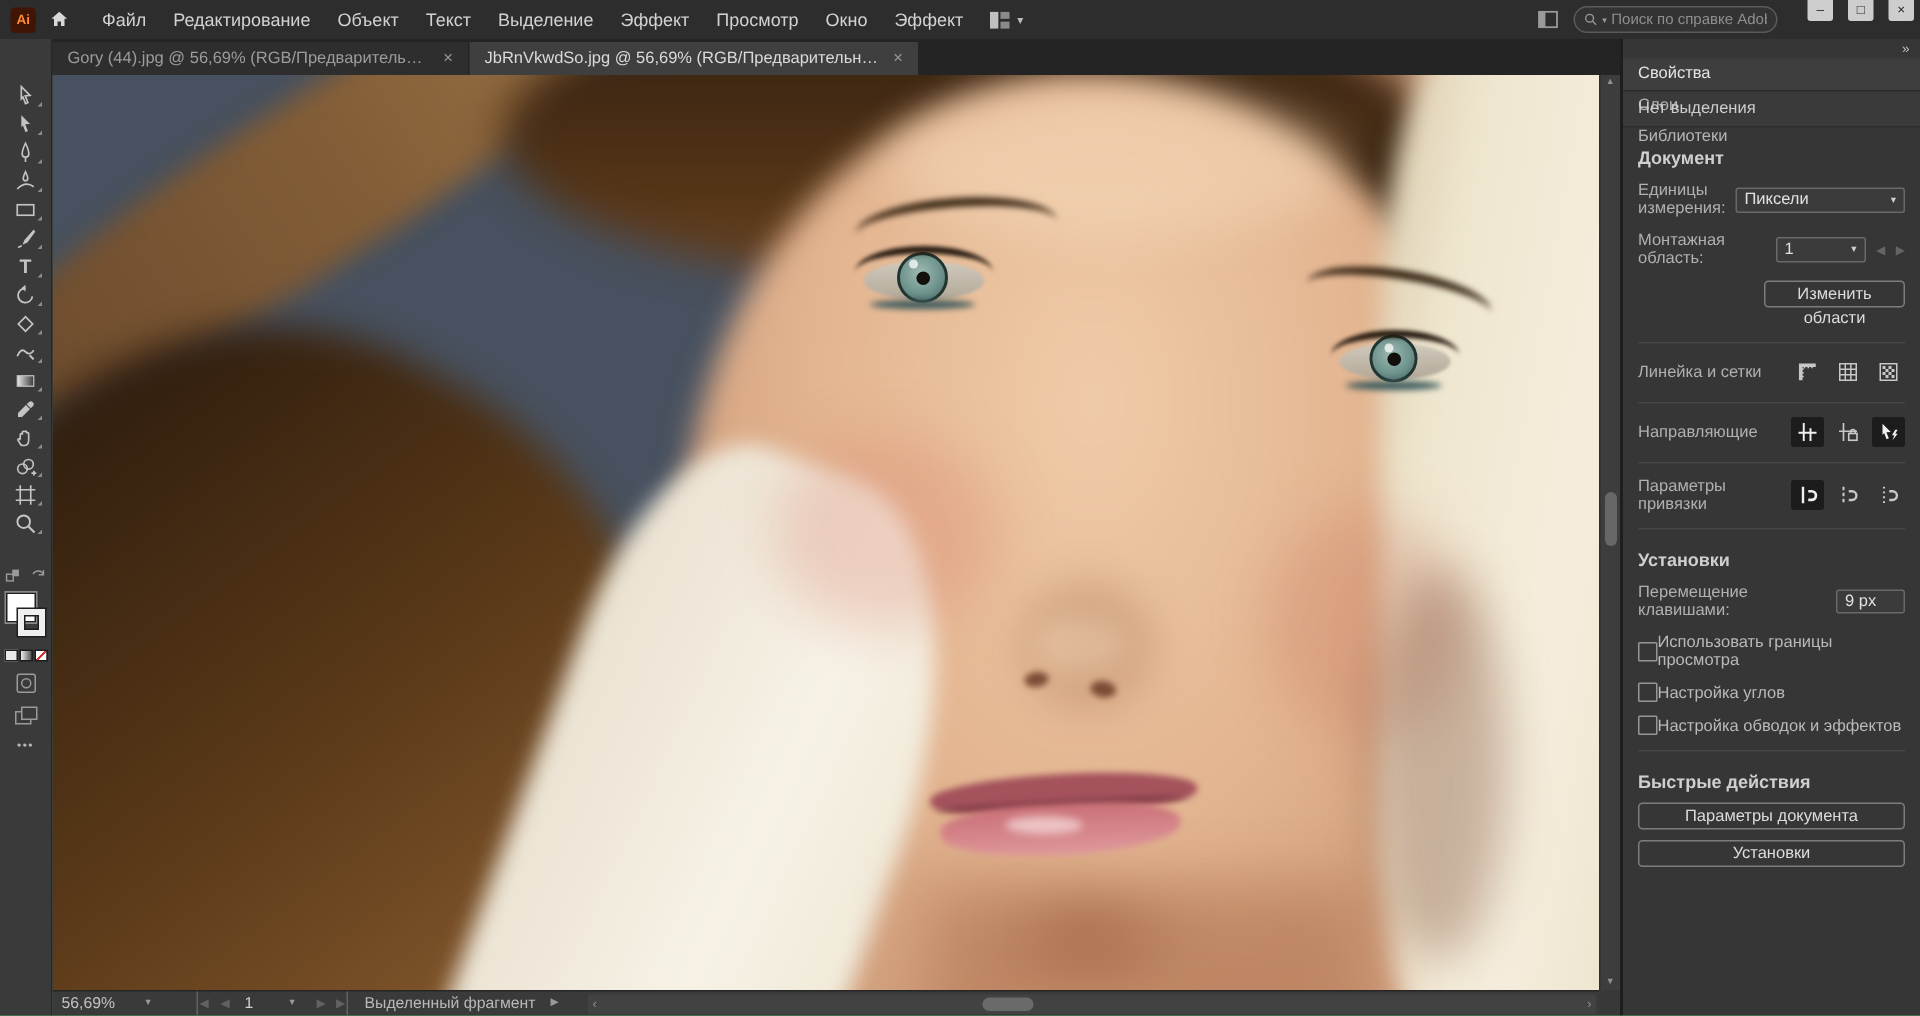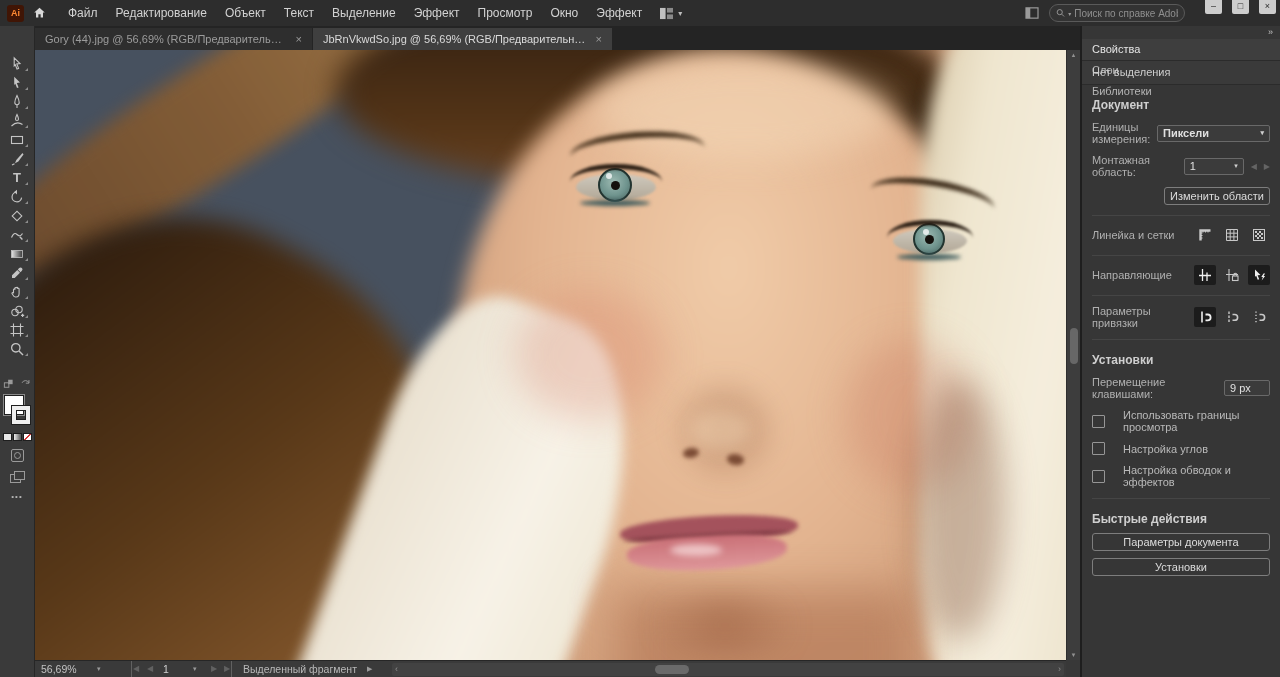--- a/index.html
+++ b/index.html
@@ -160,34 +160,34 @@
   .ptabfill{flex:1;background:#272727;}
   .pstatus{height:23px;line-height:23px;padding-left:10px;background:#3a3a3a;color:#cdcdcd;
            border-top:1px solid #2b2b2b;border-bottom:1px solid #2b2b2b;}
   .pbody{padding:0 10px;}
   .secth{margin-top:13px;color:#cfcfcf;font-weight:bold;font-size:12px;}
   .prow{display:flex;align-items:center;margin-top:9px;}
   .prow .lb{flex:1;color:#b0b0b0;}
   .sel{background:#3b3b3b;border:1px solid #696969;border-radius:2px;height:17px;display:flex;
        align-items:center;justify-content:space-between;padding:0 5px;color:#e0e0e0;box-sizing:border-box;}
   .sel .cv{color:#cfcfcf;font-size:7px;margin-left:4px;}
-  .selunits{width:113px;font-weight:bold;}
+  .selunits{width:113px;}
   .selab{width:60px;}
   .abarr{color:#646464;font-size:8px;margin-left:7px;}
   .btn{border:1px solid #7d7d7d;border-radius:3px;background:transparent;color:#dcdcdc;font-size:11px;
        height:18px;line-height:16px;text-align:center;box-sizing:border-box;font-family:inherit;}
-  .btn.small{width:106px;display:inline-block;}
+  .btn.small{width:94px;display:inline-block;}
   .btnrow{text-align:right;margin-top:9px;}
   .phr{border:0;border-top:1px solid #454545;margin:10px 0 0 0;}
   .icons3{display:flex;gap:5px;}
   .picon{width:22px;height:20px;display:flex;align-items:center;justify-content:center;border-radius:2px;}
   .picon.on{background:#1c1c1c;}
   .inp{background:#3b3b3b;border:1px solid #696969;border-radius:2px;height:16px;width:46px;
        color:#e0e0e0;padding:0 5px;box-sizing:border-box;line-height:15px;}
-  .cbrow{display:flex;align-items:center;gap:18px;margin-top:9px;}
+  .cbrow{display:flex;align-items:center;gap:0;margin-top:9px;}
   .cbox{width:11px;height:11px;border:1px solid #969696;border-radius:1px;background:transparent;flex:none;}
   .qbtn{display:block;width:100%;margin-top:7px;}
 </style>
 </head>
 <body>
 
 <div class="app">
 
   <div class="titlebar">
     <div class="ailogo">Ai</div>

